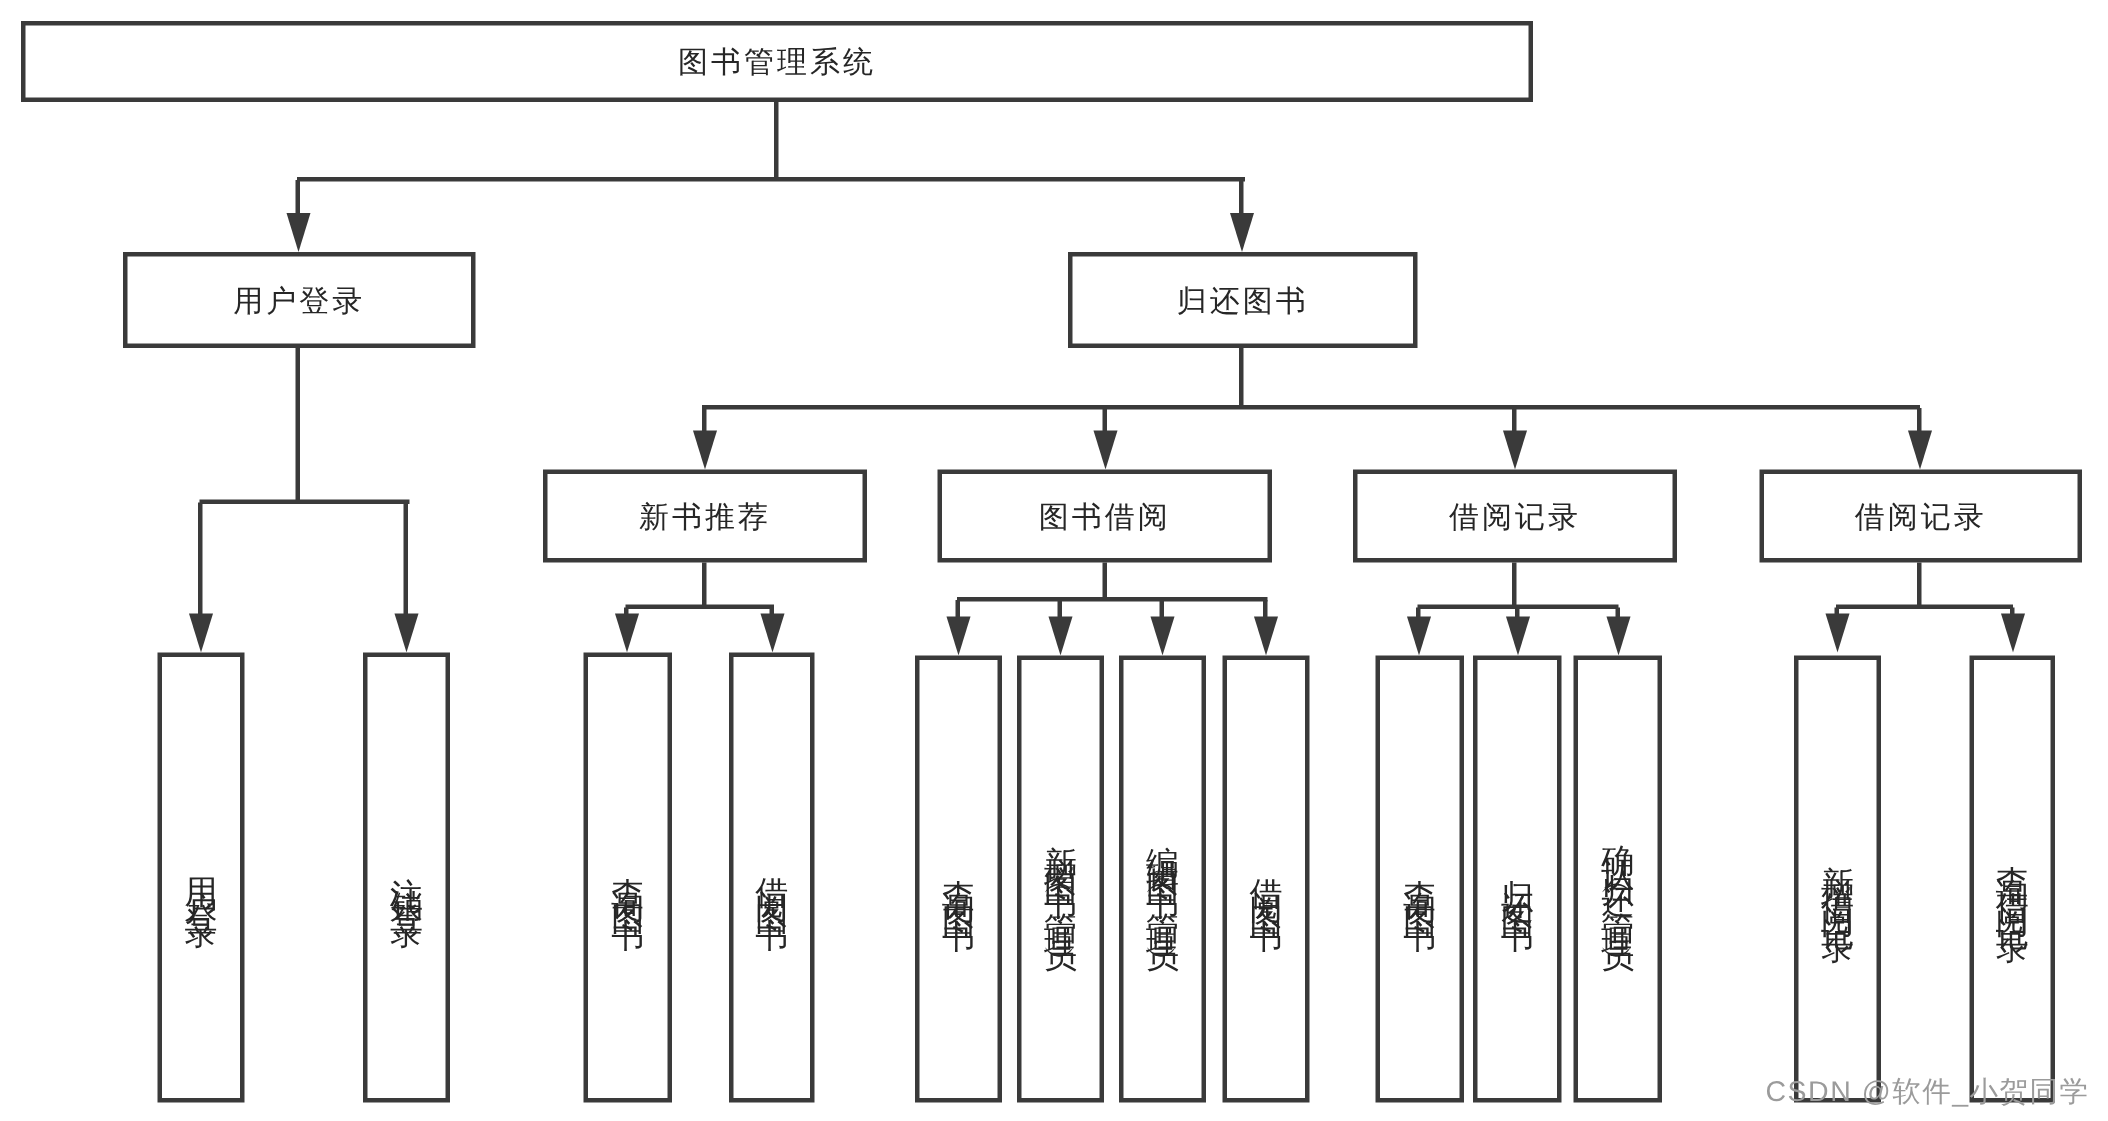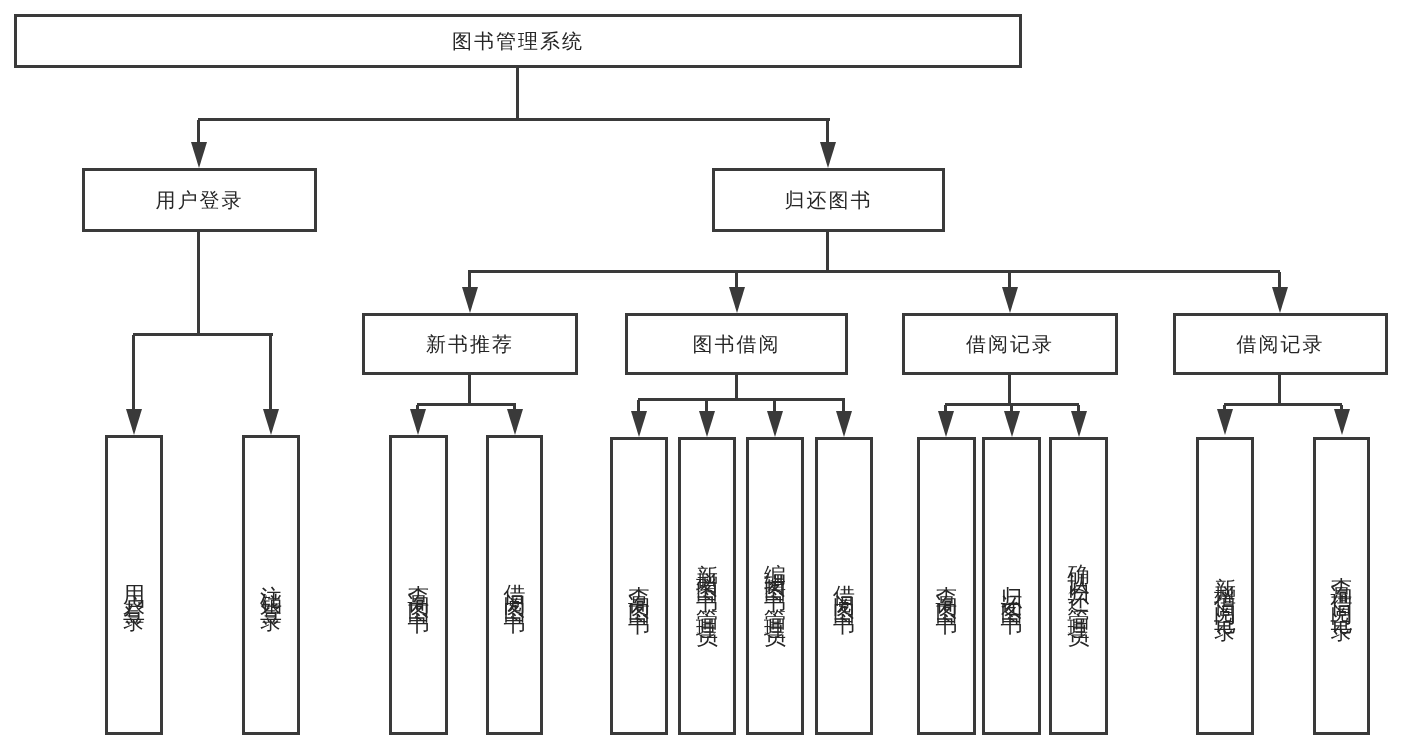--- a/index.html
+++ b/index.html
@@ -138,14 +138,15 @@
   <div class="node leaf" style="left:746px;top:437px;width:58px;height:298px;">编辑图书（管理员）</div>
   <div class="node leaf" style="left:815px;top:437px;width:58px;height:298px;">借阅图书</div>
 
   <div class="node leaf" style="left:917px;top:437px;width:59px;height:298px;">查询图书</div>
   <div class="node leaf" style="left:982px;top:437px;width:59px;height:298px;">归还图书</div>
   <div class="node leaf" style="left:1049px;top:437px;width:59px;height:298px;">确认归还（管理员）</div>
 
   <div class="node leaf" style="left:1196px;top:437px;width:58px;height:298px;">新增借阅记录</div>
   <div class="node leaf" style="left:1313px;top:437px;width:57px;height:298px;">查询借阅记录</div>
 
+  <div class="watermark">CSDN @软件_小贺同学</div>
 
 </div>
 
 </body></html>

